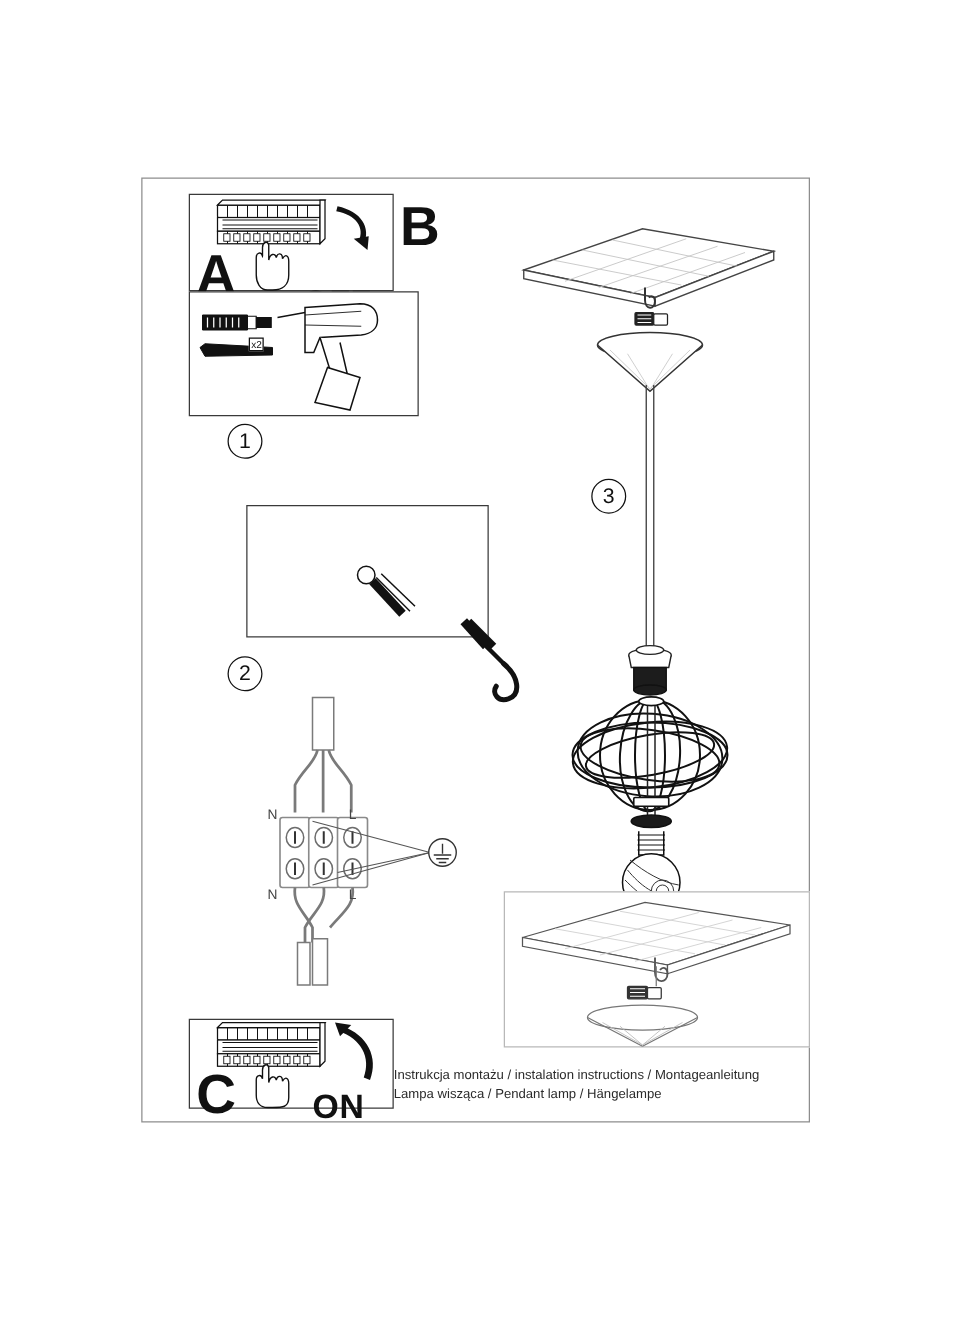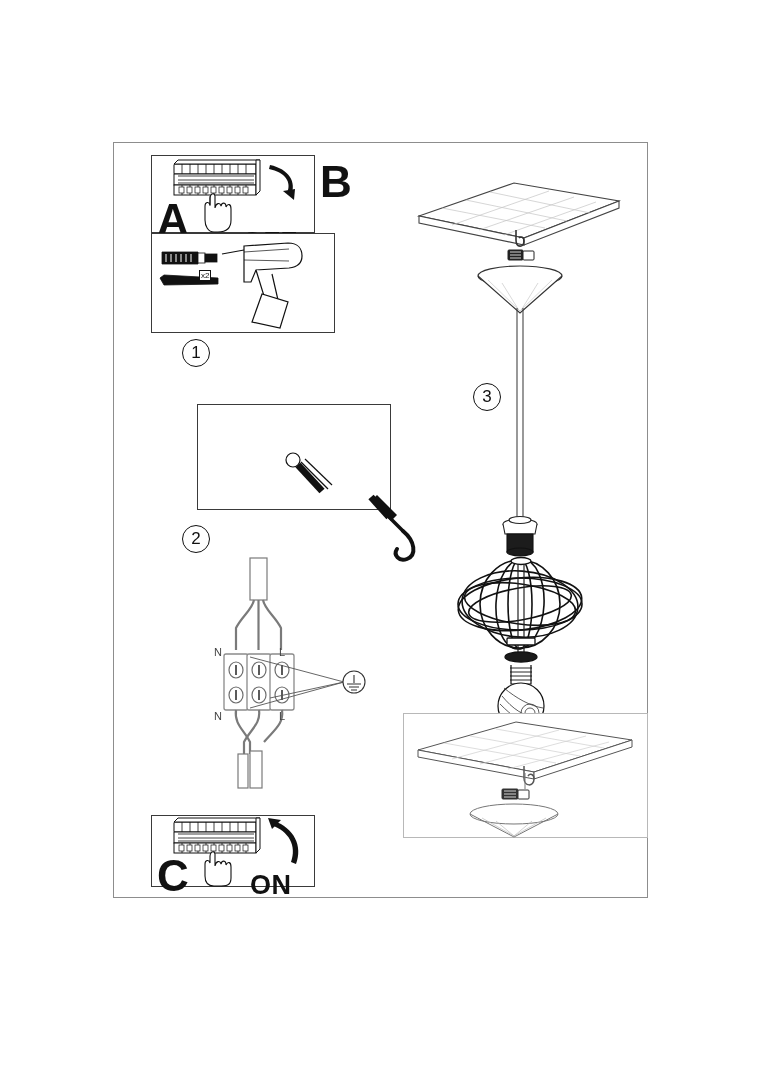--- a/index.html
+++ b/index.html
@@ -374,14 +374,18 @@
       </g>
       <g stroke="#bbb" stroke-width="0.7" fill="none">
         <path d="M78 104 L110 122 M92 107 L110 122 M128 107 L110 122 M142 104 L110 122"></path>
       </g>
       <g stroke="#777" stroke-width="1" fill="none">
         <path d="M121 59 L121 75"></path>
       </g>
     </svg>
   </div>
 
+  <div class="caption" style="left:201px; top:710px;">
+    <div>Instrukcja montażu / instalation instructions / Montageanleitung</div>
+    <div>Lampa wisząca / Pendant lamp / Hängelampe</div>
+  </div>
 
 </div>
 
 </body></html>

